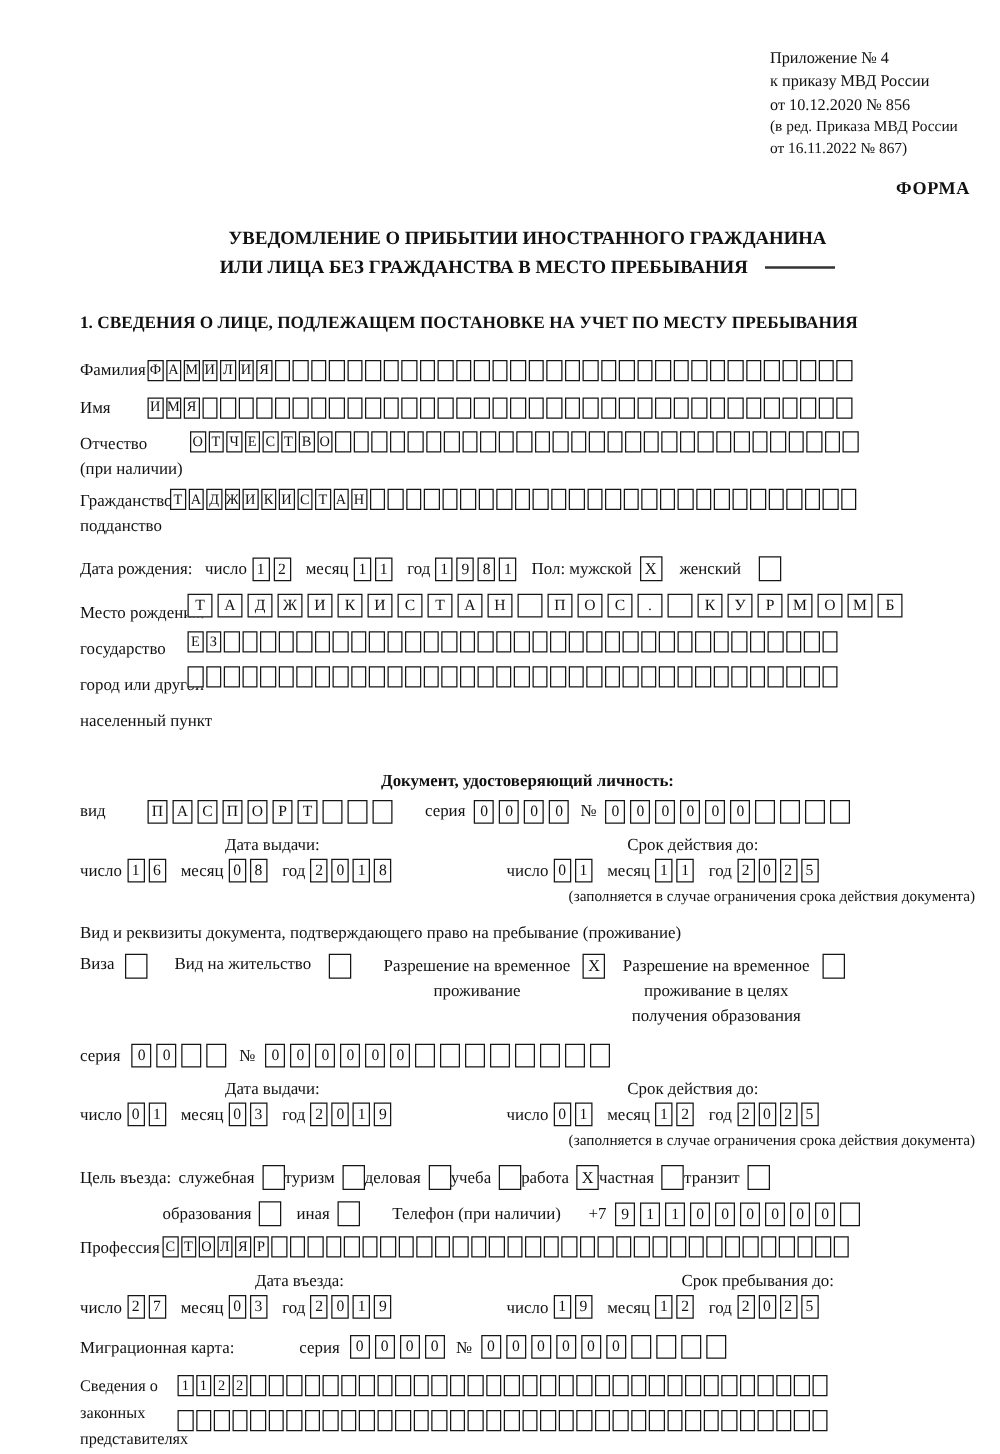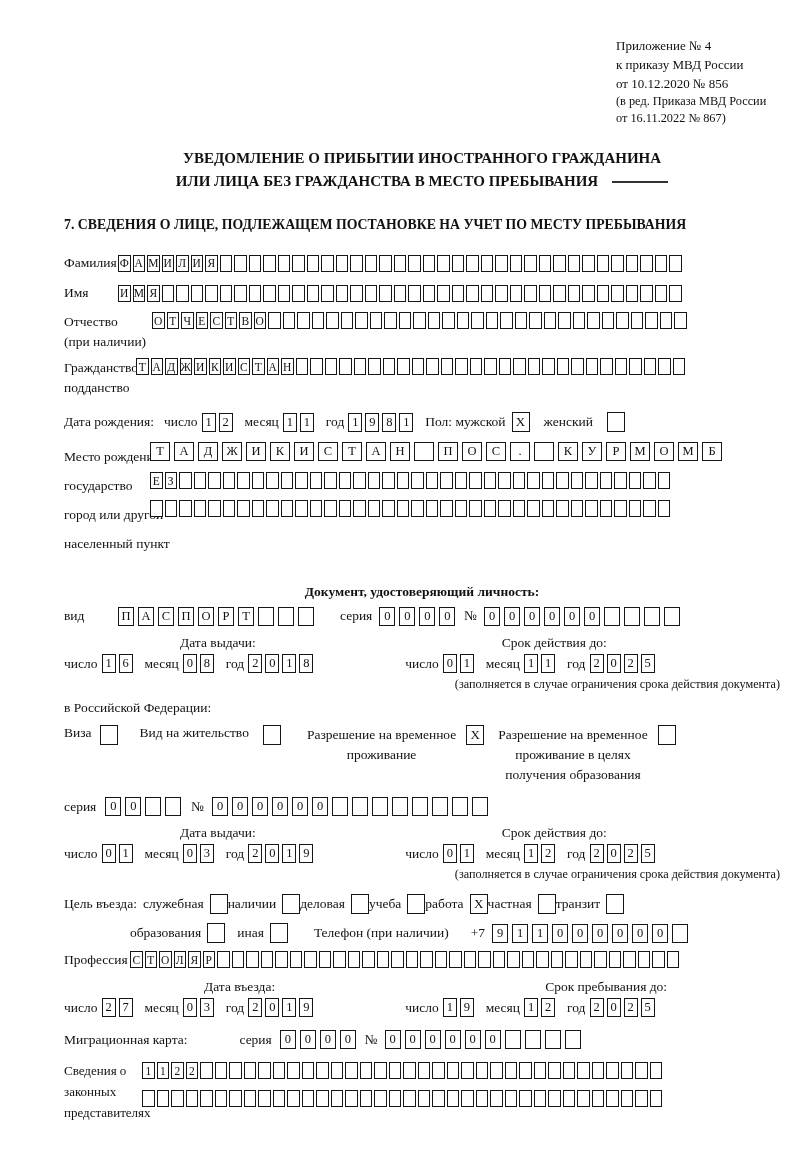--- a/index.html
+++ b/index.html
@@ -62,27 +62,28 @@
 <div class="page">
 
   <div class="annex">
     <div>Приложение № 4</div>
     <div>к приказу МВД России</div>
     <div>от 10.12.2020 № 856</div>
     <div class="ed">(в ред. Приказа МВД России</div>
     <div class="ed">от 16.11.2022 № 867)</div>
   </div>
 
+  <div class="forma">ФОРМА</div>
 
   <div class="title first">УВЕДОМЛЕНИЕ О ПРИБЫТИИ ИНОСТРАННОГО ГРАЖДАНИНА</div>
   <div class="title">
     <span>ИЛИ ЛИЦА БЕЗ ГРАЖДАНСТВА В МЕСТО ПРЕБЫВАНИЯ</span><span class="blank-underline"></span>
   </div>
 
-  <div class="section">7. СВЕДЕНИЯ О ЛИЦЕ, ПОДЛЕЖАЩЕМ ПОСТАНОВКЕ НА УЧЕТ ПО МЕСТУ ПРЕБЫВАНИЯ</div>
+  <div class="section">1. СВЕДЕНИЯ О ЛИЦЕ, ПОДЛЕЖАЩЕМ ПОСТАНОВКЕ НА УЧЕТ ПО МЕСТУ ПРЕБЫВАНИЯ</div>
 
   <div class="row" style="margin-top:20px;">
     <span class="lbl lblcol w54">Фамилия</span>
     <span class="cells">
         <span class="cell">Ф</span>
         <span class="cell">А</span>
         <span class="cell">М</span>
         <span class="cell">И</span>
         <span class="cell">Л</span>
         <span class="cell">И</span>
@@ -477,21 +478,21 @@
       <span class="cells">
           <span class="cell">2</span>
           <span class="cell">0</span>
           <span class="cell">2</span>
           <span class="cell">5</span>
         </span>
     </span>
   </div>
   <div class="rnote">(заполняется в случае ограничения срока действия документа)</div>
 
-  <div style="margin-top:8px;">в Российской Федерации:</div>
+  <div style="margin-top:13px;">Вид и реквизиты документа, подтверждающего право на пребывание (проживание)</div>
 
   <div class="optrow">
     <span class="lbl">Виза</span>
     <span class="cb gap8"></span>
     <span class="lbl gap22">Вид на жительство</span>
     <span class="cb gap14"></span>
     <span class="opt gap26">
       <span>Разрешение на временное</span><br>
       <span>проживание</span>
     </span>
@@ -574,21 +575,21 @@
           <span class="cell">5</span>
         </span>
     </span>
   </div>
   <div class="rnote">(заполняется в случае ограничения срока действия документа)</div>
 
   <div class="row purpose" style="margin-top:12px;">
     <span class="lbl">Цель въезда:</span>
     <span class="lbl" style="margin-left:6px;">служебная</span>
     <span class="cb"></span>
-    <span class="lbl">наличии</span>
+    <span class="lbl">туризм</span>
     <span class="cb"></span>
     <span class="lbl">деловая</span>
     <span class="cb"></span>
     <span class="lbl">учеба</span>
     <span class="cb"></span>
     <span class="lbl">работа</span>
     <span class="cb">X</span>
     <span class="lbl">частная</span>
     <span class="cb"></span>
     <span class="lbl">транзит</span>

